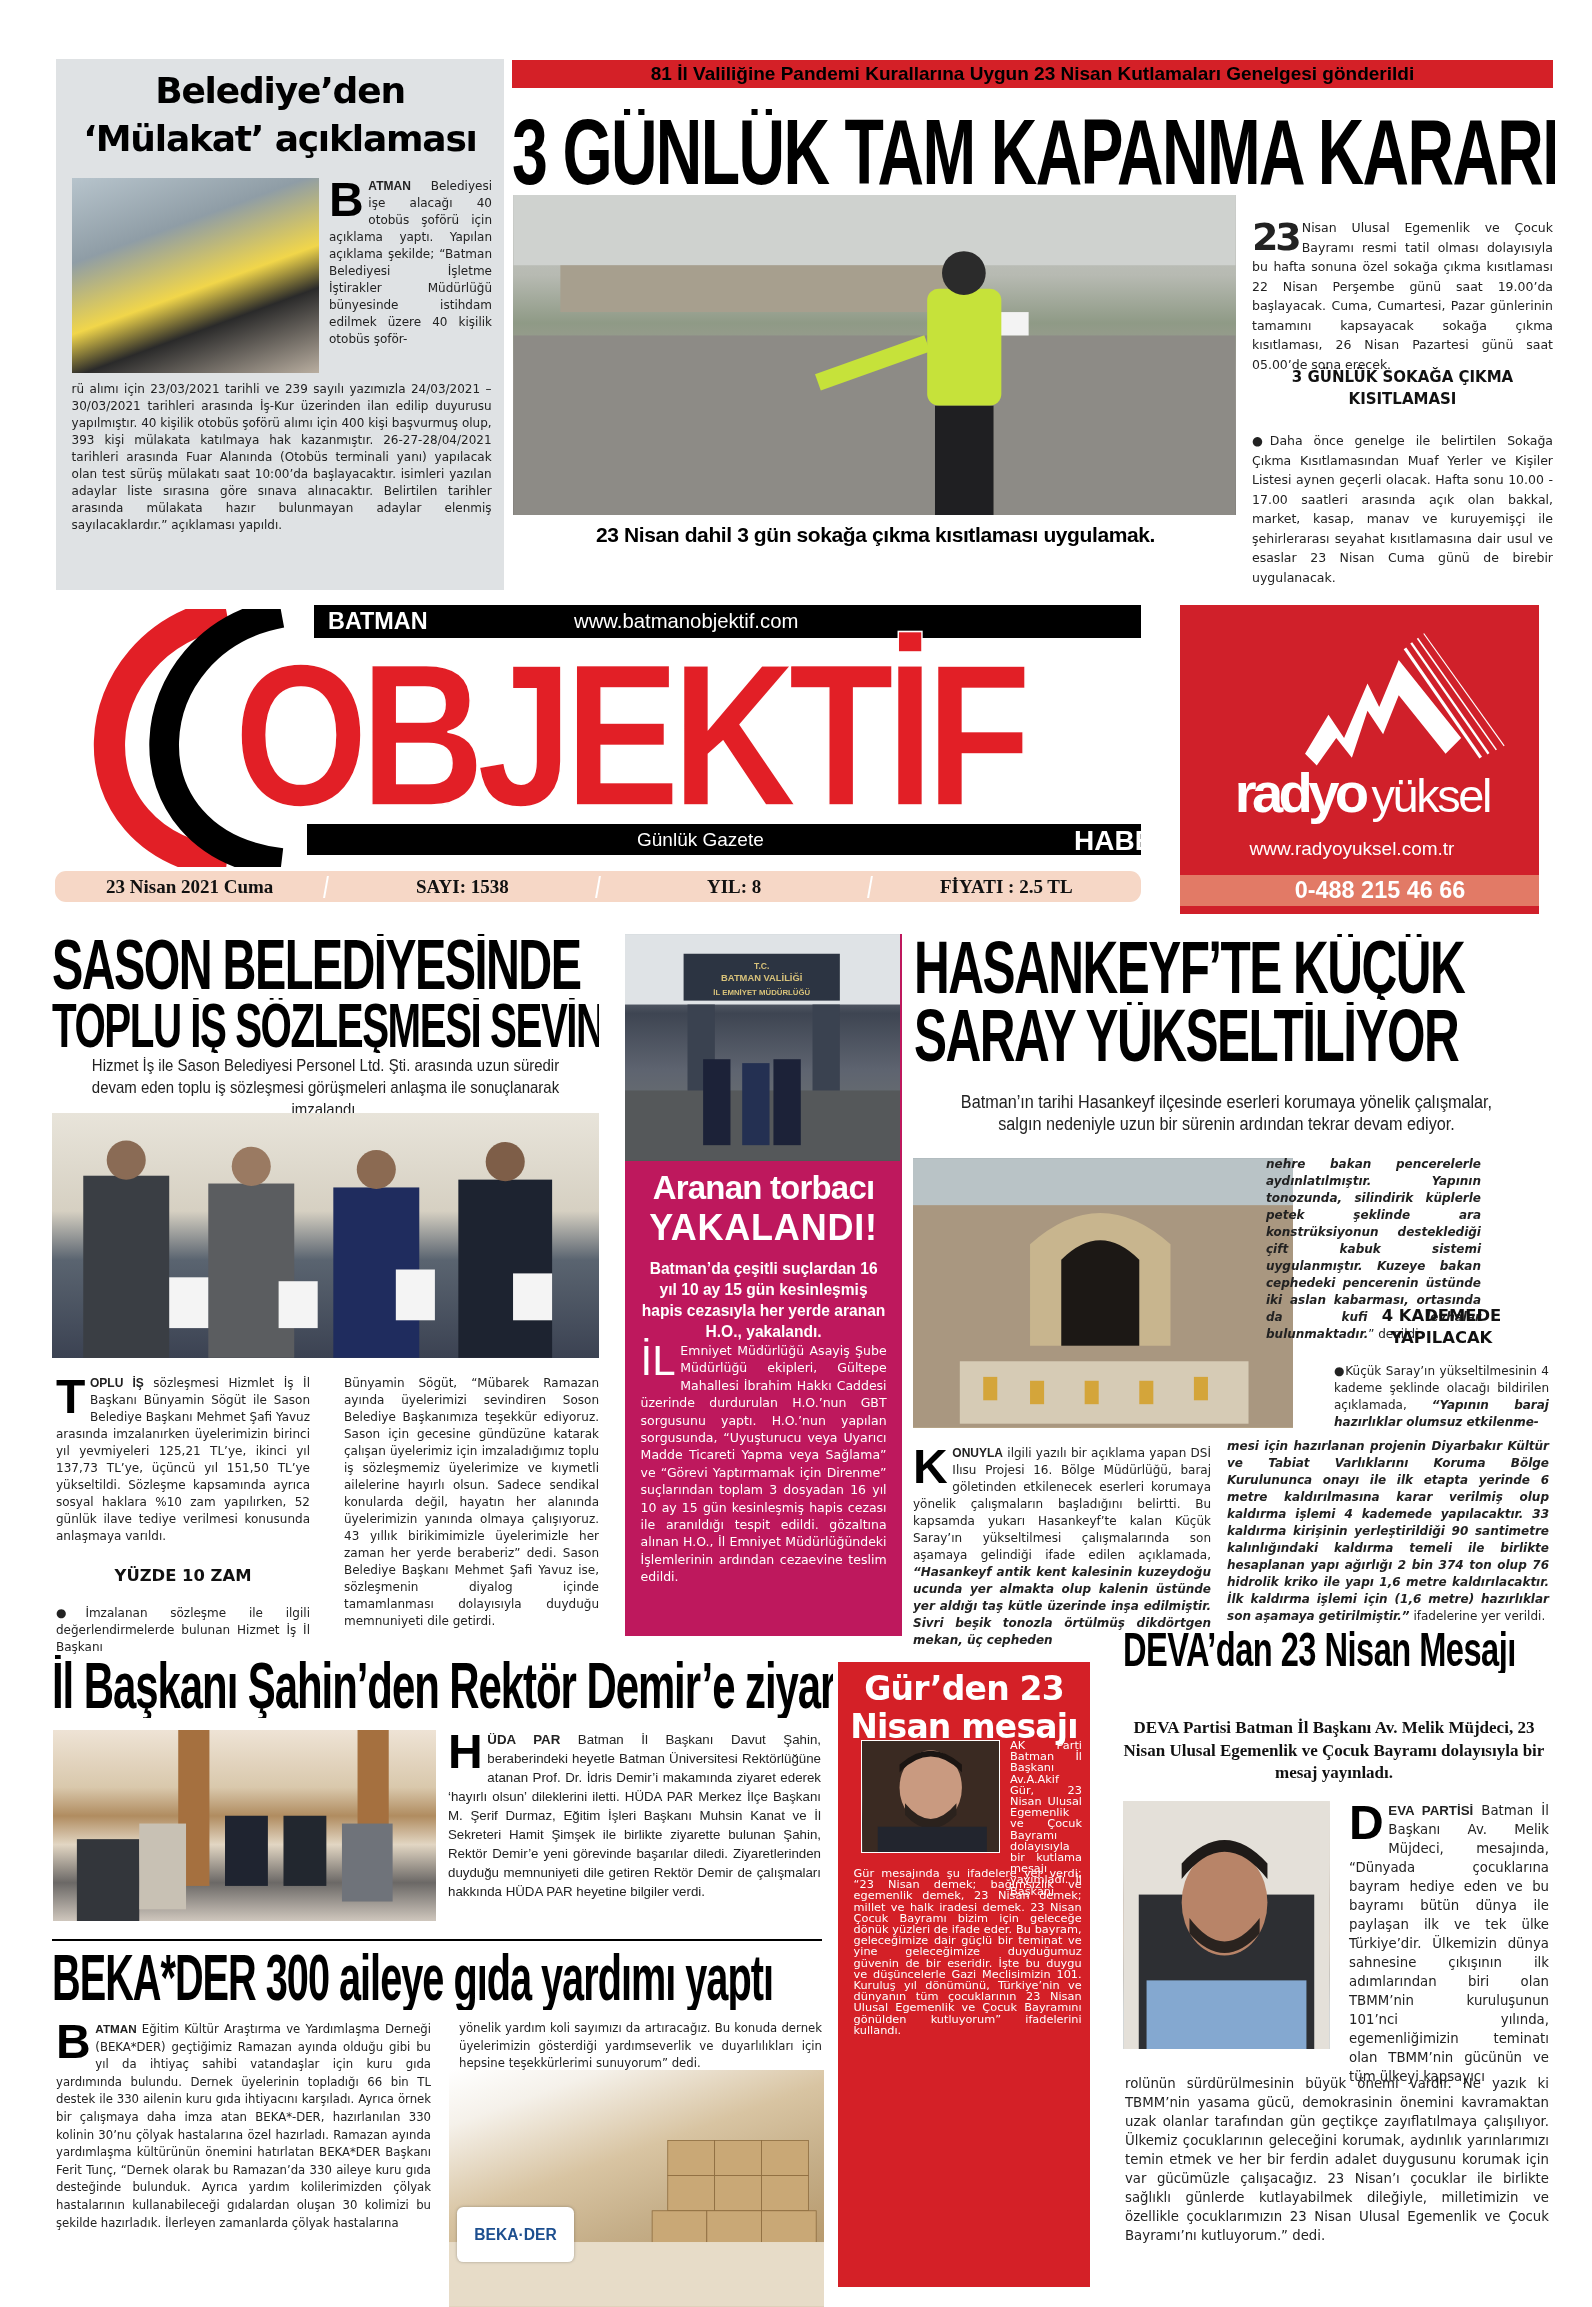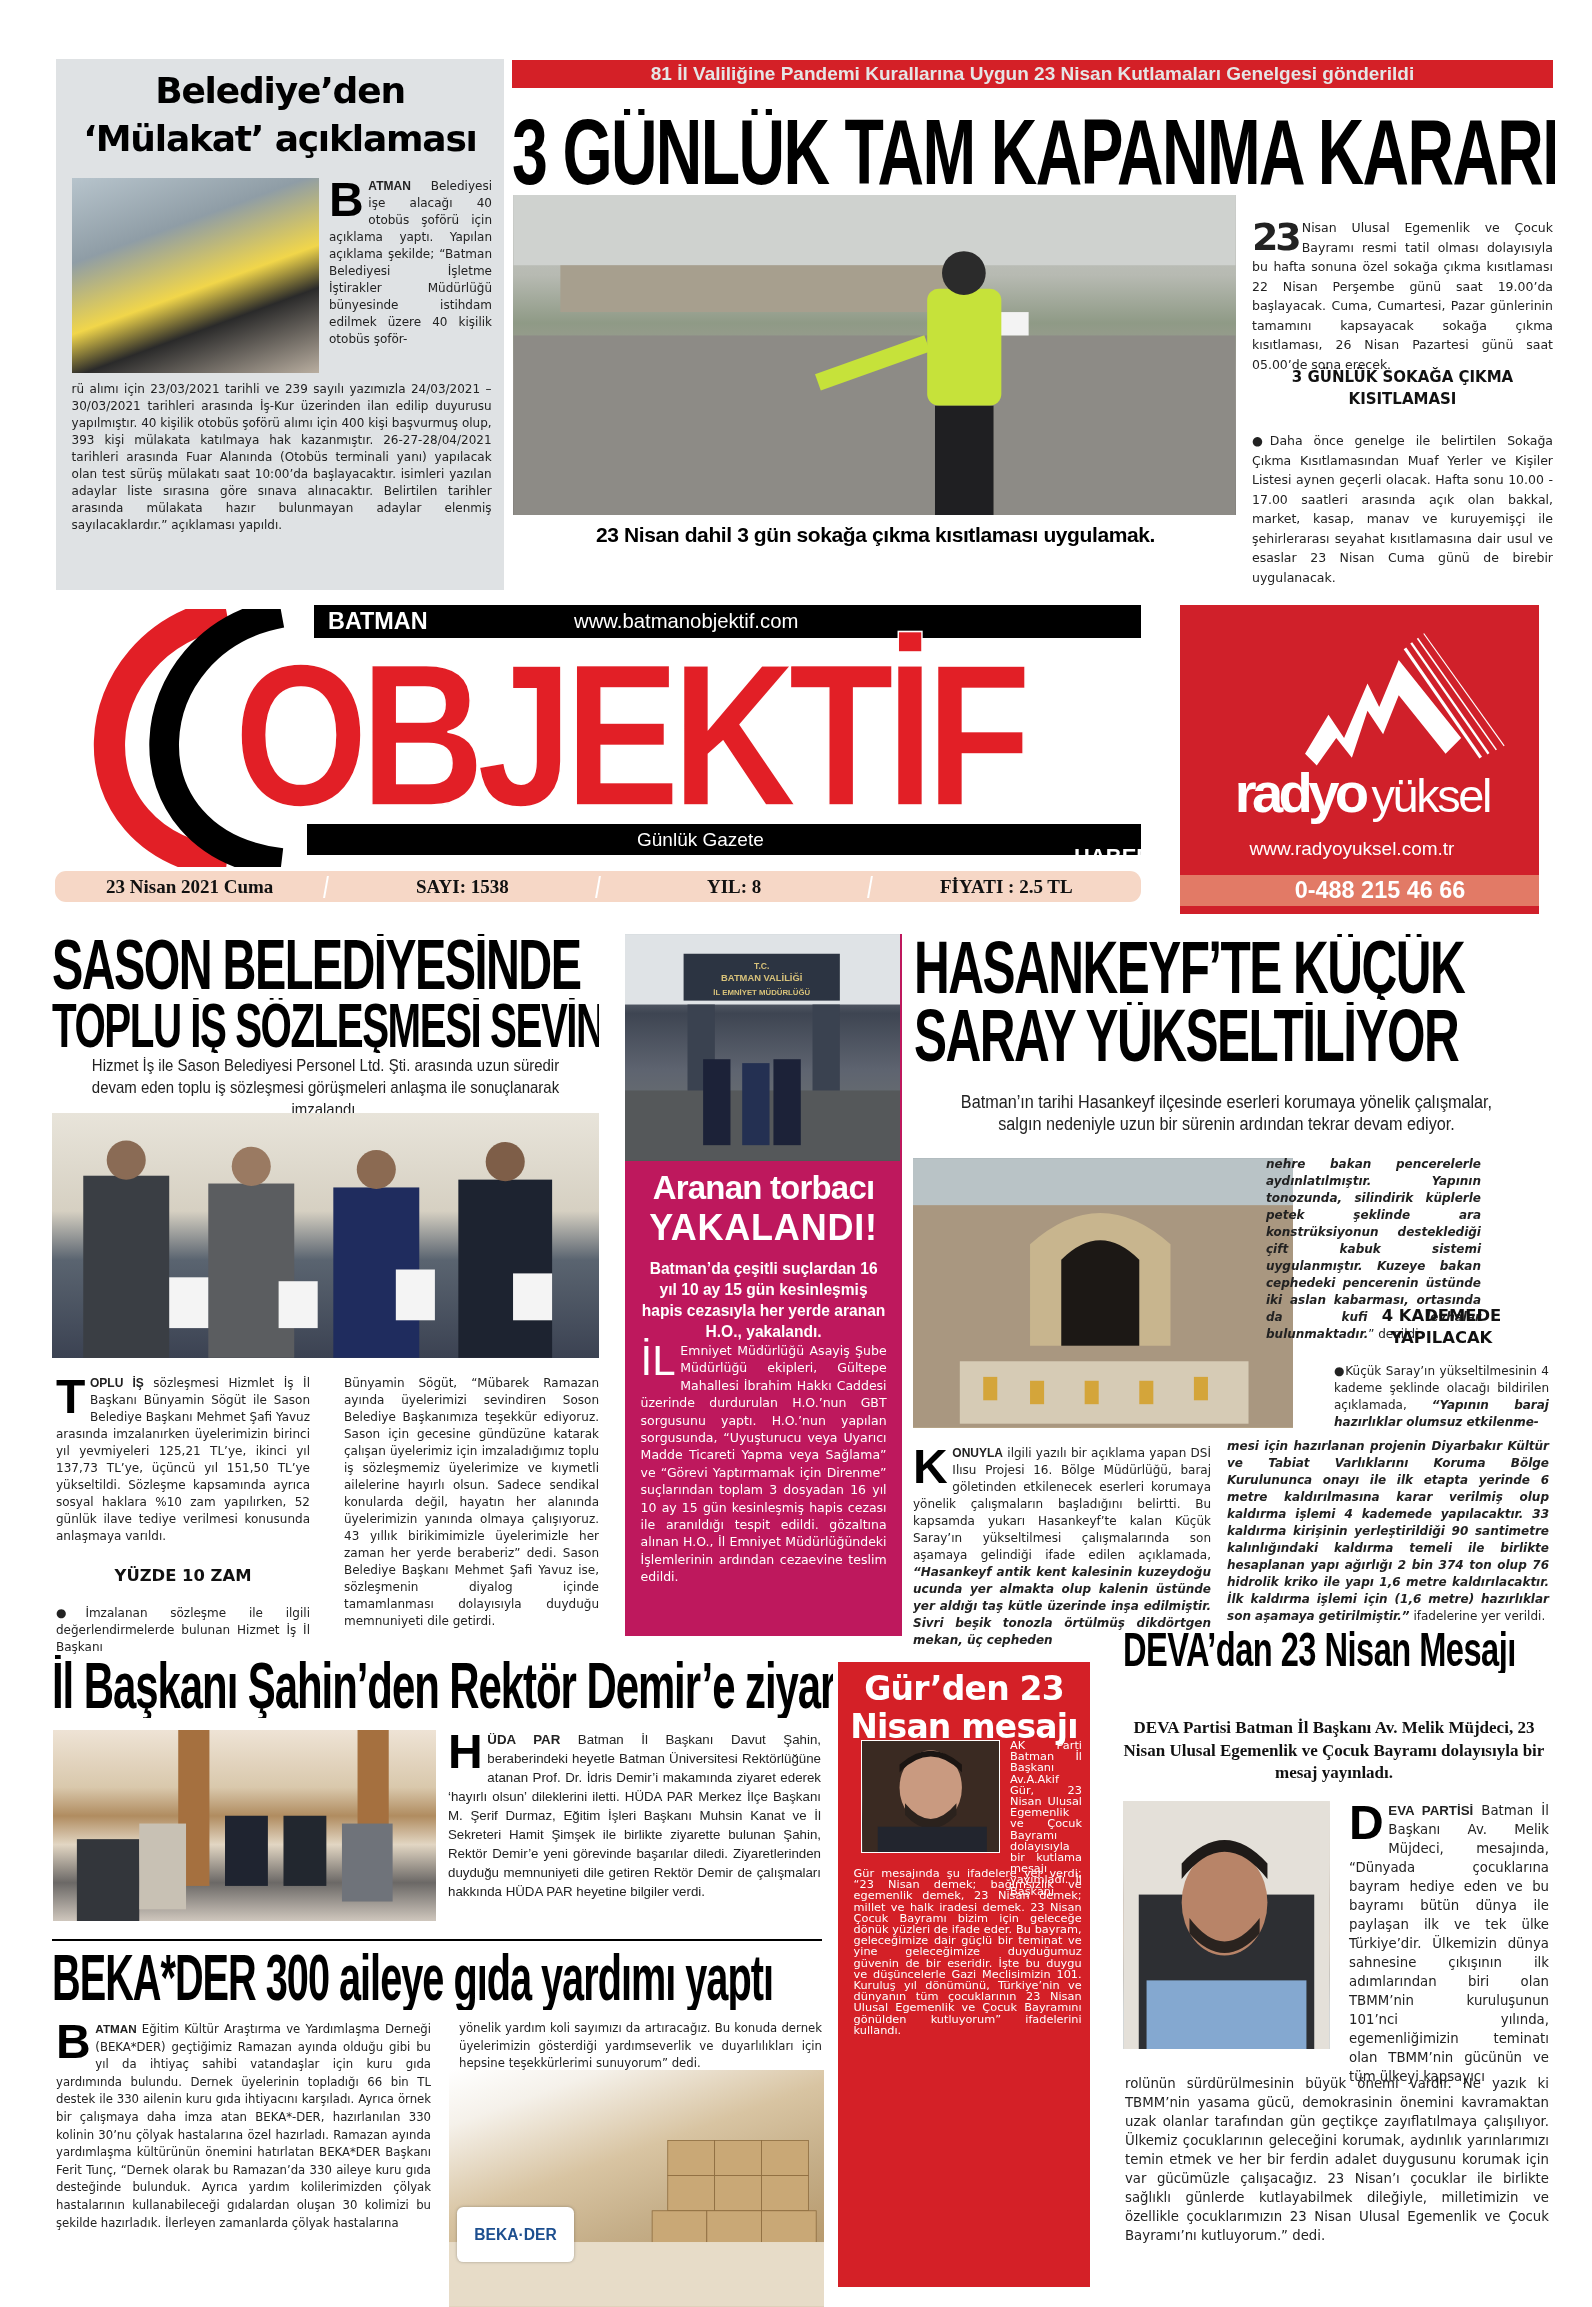--- a/index.html
+++ b/index.html
@@ -16,39 +16,39 @@
   .headline { font-family: "Liberation Sans", sans-serif; font-weight: 900; letter-spacing: -2.3px; color: #000; white-space: nowrap; transform-origin: left top; }
 
   
   #mulakat-box { left: 56px; top: 59px; width: 448px; height: 531px; background: #dfe2e4; }
   #mulakat-title { left: 0; top: 7.8px; width: 448px; text-align: center; font-family: "DejaVu Sans", sans-serif; font-weight: 700; font-size: 36px; line-height: 48px; letter-spacing: -1.2px; color: #000; }
   #mulakat-photo { left: 15.6px; top: 119px; width: 247px; height: 195px; background: linear-gradient(160deg,#b7c4cc 0%,#8f9da6 30%,#f1d64a 55%,#2a2a2a 70%,#b9aea0 100%); }
   #mulakat-text-top { left: 273px; top: 119px; width: 163px; }
   #mulakat-text-bottom { left: 15.6px; top: 322px; width: 420px; }
 
   
-  #top-banner { left: 512px; top: 60px; width: 1041px; height: 28px; background: #d42027; color: #e5e5e5; text-align: center; font-family: "Liberation Sans", sans-serif; font-weight: 700; font-size: 19px; line-height: 28px; }
+  #top-banner { left: 512px; top: 60px; width: 1041px; height: 28px; background: #d42027; color: #000000; text-align: center; font-family: "Liberation Sans", sans-serif; font-weight: 700; font-size: 19px; line-height: 28px; }
   #top-headline { left: 512px; top: 109px; width: 1043px; height: 86px; overflow: hidden; }
   #top-headline span { font-size: 92px; line-height: 86px; display: inline-block; transform: scaleX(0.70); }
   #police-photo { left: 513px; top: 195px; width: 723px; height: 320px; background: linear-gradient(180deg,#c9cbc8 0%,#b7bab2 25%,#8f9a86 40%,#a39f98 55%,#7e7c78 100%); }
   #police-caption { left: 516px; top: 522px; width: 719px; text-align: center; font-family: "Liberation Sans", sans-serif; font-weight: 700; font-size: 21px; line-height: 26px; color: #000; letter-spacing: -0.4px; }
   #kapanma-text { left: 1252px; top: 195px; width: 301px; font-size: 12.5px; line-height: 19.5px; margin-top: 23px; }
   #kapanma-sub { left: 1252px; top: 366px; width: 301px; font-size: 15px; line-height: 22px; }
   #kapanma-text2 { left: 1252px; top: 431px; width: 301px; font-size: 12.5px; line-height: 19.5px; }
   .big23 { float: left; font-family: "DejaVu Sans", sans-serif; font-weight: 900; font-size: 38px; line-height: 34px; letter-spacing: -3.1px; margin: 1.6px 3.1px 0 0; }
 
   
   #mast-bar-top { left: 314px; top: 605px; width: 827px; height: 33px; background: #000; }
   #mast-batman { left: 328px; top: 605px; color: #fff; font-family: "Liberation Sans", sans-serif; font-weight: 700; font-size: 23.4px; line-height: 33px; }
   #mast-url { left: 574px; top: 605px; color: #fff; font-family: "Liberation Sans", sans-serif; font-size: 20.3px; line-height: 33px; }
   #mast-logo { left: 47px; top: 609px; width: 1094px; height: 258px; }
   #mast-title { left: 234px; top: 633px; font-family: "Liberation Sans", sans-serif; font-weight: 900; font-size: 203px; line-height: 203px; color: #e21f26; letter-spacing: -9.4px; transform: scaleX(0.85); transform-origin: left top; white-space: nowrap; -webkit-text-stroke: 1.6px #fff; }
   #mast-bar-bottom { left: 307px; top: 824px; width: 834px; height: 31px; background: #000; }
   #mast-gazete { left: 637px; top: 824px; color: #fff; font-size: 19px; line-height: 31px; font-family: "Liberation Sans", sans-serif; }
-  #mast-haber { left: 1074px; top: 824px; color: #fff; font-weight: 700; font-size: 22px; line-height: 34px; font-family: "Liberation Sans", sans-serif; margin-top: 16px; }
+  #mast-haber { left: 1074px; top: 824px; color: #fff; font-weight: 700; font-size: 28px; line-height: 34px; font-family: "Liberation Sans", sans-serif; }
   #info-strip { left: 55px; top: 871px; width: 1086px; height: 31px; background: #f6d7c6; border-radius: 11px; display: flex; align-items: center; font-family: "Liberation Serif", serif; font-weight: 700; font-size: 19px; }
   #info-strip > div { flex: 1; text-align: center; border-right: 2.3px solid #fff; transform: skewX(-10deg); }
   #info-strip > div span { display: inline-block; transform: skewX(10deg); }
   #info-strip > div:last-child { border-right: none; }
 
   
   #radyo-box { left: 1180px; top: 605px; width: 359px; height: 309px; background: #d0202a; }
   #radyo-logo { left: 31px; top: 15.6px; width: 313px; height: 203px; }
   #radyo-url { left: 0; top: 233px; width: 344px; text-align: center; color: #fff; font-size: 19px; font-family: "Liberation Sans", sans-serif; }
   #radyo-phone { left: 0; top: 270px; width: 359px; height: 31px; background: #e27a66; color: #fff; text-align: center; font-family: "Liberation Sans", sans-serif; font-weight: 900; font-size: 23.4px; line-height: 31px; padding-left: 41px; }

